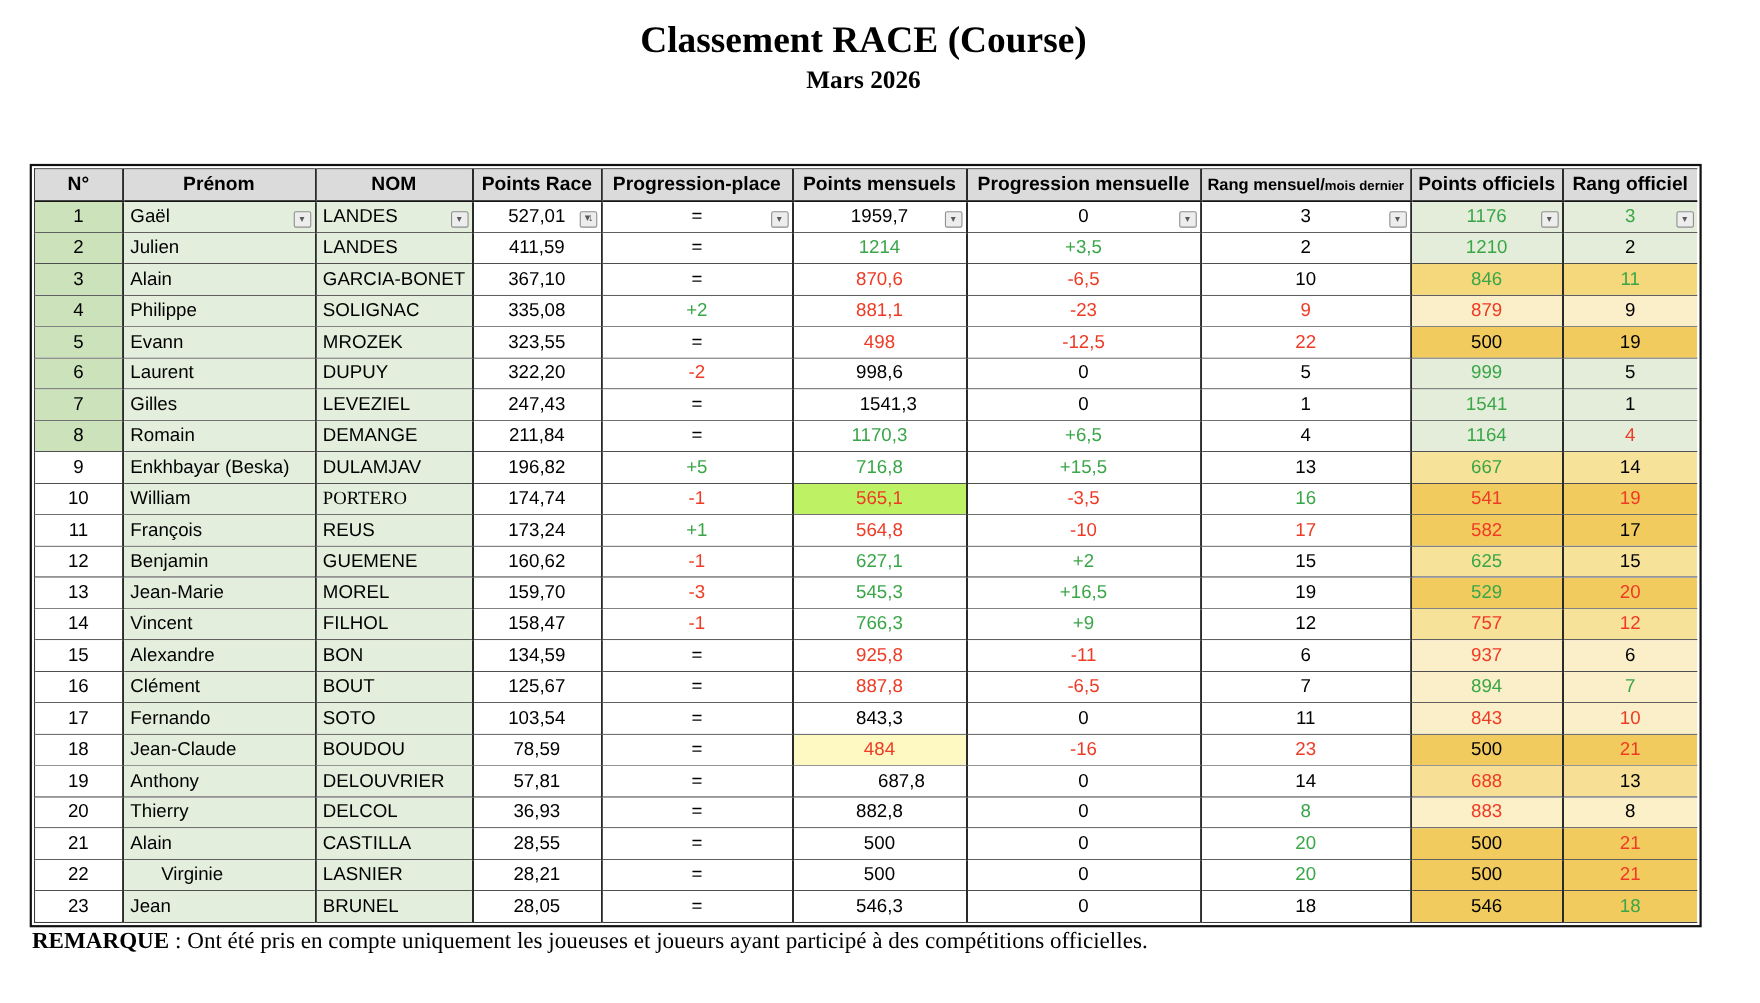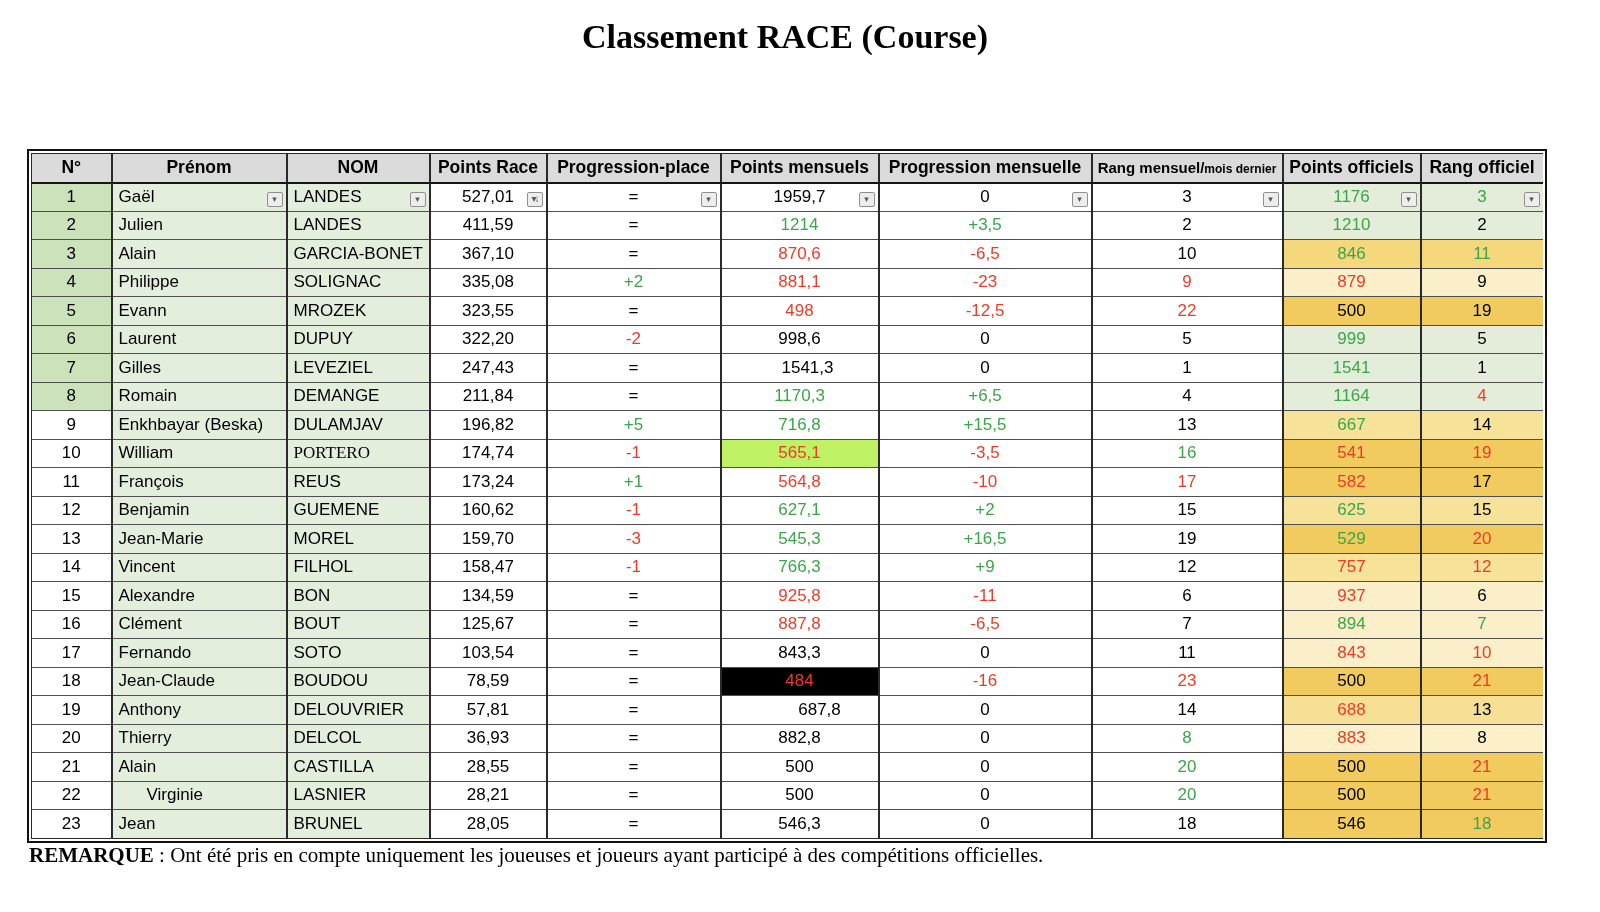--- a/index.html
+++ b/index.html
@@ -54,20 +54,21 @@
     position: absolute; left: 29px; top: 843px;
     font-family: "Liberation Serif", serif; font-size: 21px; color: #000;
   }
   .remark .remark-label { font-weight: bold; }
 </style>
 </head>
 <body>
 
 <div class="title-wrap">
   <div class="title">Classement RACE (Course)</div>
+  <div class="subtitle">Mars 2026</div>
 </div>
 
 <div class="table-outer">
   <table>
     <colgroup id="cols">
         <col style="width: 80px;">
         <col style="width: 175px;">
         <col style="width: 143px;">
         <col style="width: 117px;">
         <col style="width: 174px;">
@@ -313,21 +314,21 @@
           <td class="val k" style="background: rgb(255, 255, 255);"><span>11</span></td>
           <td class="val r" style="background: rgb(250, 239, 201);"><span>843</span></td>
           <td class="val r" style="background: rgb(250, 239, 201);"><span>10</span></td>
         </tr>
         <tr>
           <td class="num k" style="background: rgb(255, 255, 255);"><span>18</span></td>
           <td class="name k" style="background: rgb(228, 238, 221);"><span>Jean-Claude</span></td>
           <td class="name k" style="background: rgb(228, 238, 221);"><span>BOUDOU</span></td>
           <td class="val k" style="background: rgb(255, 255, 255);"><span>78,59</span></td>
           <td class="val k" style="background: rgb(255, 255, 255);"><span>=</span></td>
-          <td class="val r" style="background: #000000;"><span>484</span></td>
+          <td class="val r" style="background: #fef9c3;"><span>484</span></td>
           <td class="val r" style="background: rgb(255, 255, 255);"><span>-16</span></td>
           <td class="val r" style="background: rgb(255, 255, 255);"><span>23</span></td>
           <td class="val k" style="background: rgb(242, 203, 95);"><span>500</span></td>
           <td class="val r" style="background: rgb(242, 203, 95);"><span>21</span></td>
         </tr>
         <tr>
           <td class="num k" style="background: rgb(255, 255, 255);"><span>19</span></td>
           <td class="name k" style="background: rgb(228, 238, 221);"><span>Anthony</span></td>
           <td class="name k" style="background: rgb(228, 238, 221);"><span>DELOUVRIER</span></td>
           <td class="val k" style="background: rgb(255, 255, 255);"><span>57,81</span></td>

